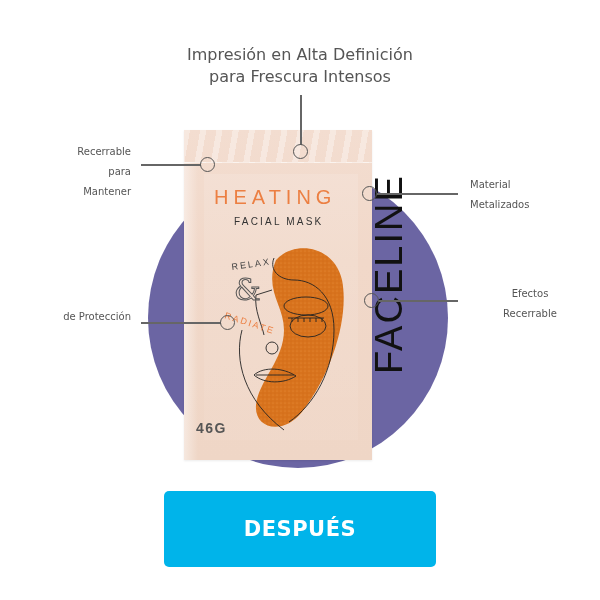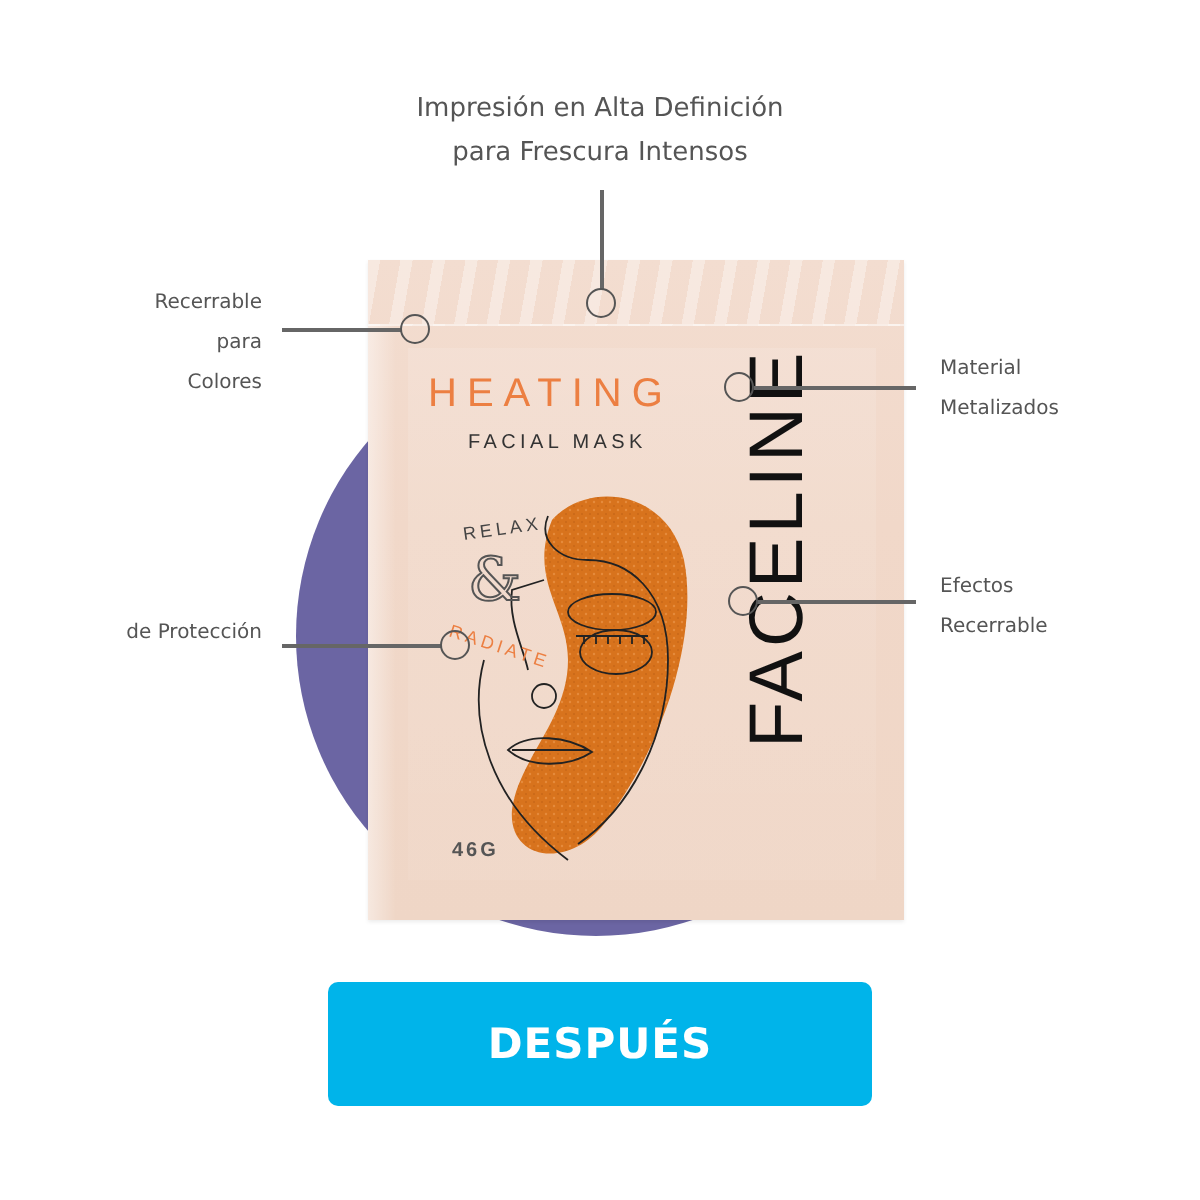--- a/index.html
+++ b/index.html
@@ -5,21 +5,21 @@
   html, body { margin: 0; padding: 0; }
   body {
     width: 600px; height: 600px; background: #ffffff; position: relative; overflow: hidden;
     font-family: "DejaVu Sans", sans-serif; color: #555;
   }
   .circle {
     position: absolute; left: 148px; top: 168px; width: 300px; height: 300px; border-radius: 50%;
     background: var(--circle, #6b65a3);
   }
   .pouch {
-    position: absolute; left: 184px; top: 130px; width: 268px; height: 330px;
+    position: absolute; left: 184px; top: 130px; width: 188px; height: 330px;
     background: linear-gradient(180deg, #f3ddd0 0%, #f1d8c9 40%, #efd6c6 100%);
     box-shadow: 0 1px 2px rgba(0,0,0,0.08);
   }
   .pouch::before {
     content: ""; position: absolute; left: 0; right: 0; top: 0; height: 32px;
     background: repeating-linear-gradient(100deg, rgba(255,255,255,0.35) 0 6px, rgba(255,255,255,0) 6px 16px);
     border-bottom: 1px solid rgba(255,255,255,0.5);
   }
   .pouch::after {
     content: ""; position: absolute; left: 0; top: 32px; bottom: 0; width: 14px;
@@ -31,46 +31,46 @@
   }
   .heating {
     position: absolute; left: 30px; top: 56px; font-family: "Liberation Sans", sans-serif;
     font-size: 20px; letter-spacing: 5px; color: #ec7f42; font-weight: normal;
   }
   .facial {
     position: absolute; left: 30px; top: 86px; font-family: "Liberation Sans", sans-serif;
     font-size: 10px; letter-spacing: 2.2px; color: #333; padding-left: 20px;
   }
   .weight {
-    position: absolute; left: 42px; top: 290px; font-family: "Liberation Sans", sans-serif;
-    font-size: 10px; letter-spacing: 1.5px; color: #555; font-weight: bold;
+    position: absolute; left: 12px; top: 290px; font-family: "Liberation Sans", sans-serif;
+    font-size: 14px; letter-spacing: 1.5px; color: #555; font-weight: bold;
   }
   .brand {
     position: absolute; left: 186px; top: 244px; transform-origin: 0 0; transform: rotate(-90deg);
     font-family: "Liberation Sans", sans-serif; font-size: 38px; letter-spacing: 2px; color: #111;
     white-space: nowrap; line-height: 38px; width: 210px; text-align: left;
   }
   .art { position: absolute; left: 0; top: 0; }
   .callout {
     position: absolute; font-family: "DejaVu Sans", sans-serif; font-size: 10px; line-height: 20px; color: #555;
   }
   .right-align { text-align: right; }
   .center-align { text-align: center; }
   .line { position: absolute; background: #666; }
   .dot { position: absolute; width: 15px; height: 15px; border: 1.3px solid #555; border-radius: 50%; box-sizing: border-box; }
   .cta {
-    position: absolute; left: 164px; top: 491px; width: 272px; height: 62px; border-radius: 5px;
+    position: absolute; left: 164px; top: 491px; width: 272px; height: 76px; border-radius: 5px;
     background: var(--cta, #00b4ea); color: #fff; display: flex; align-items: center; justify-content: center;
     font-family: "DejaVu Sans", sans-serif; font-weight: bold; font-size: 21px; letter-spacing: 0.5px; cursor: pointer;
   }
 </style>
 </head>
 <body style="--circle: #6b65a3; --cta: #00b4ea;">
 
-<div class="callout center-align" style="left:140px; top:44px; width:320px; font-size:13px; line-height:22px;">
+<div class="callout center-align" style="left:140px; top:44px; width:320px; font-size:16px; line-height:22px;">
   <div>Impresión en Alta Definición</div>
   <div>para Frescura Intensos</div>
 </div>
 
 <div class="circle"></div>
 
 <div class="pouch">
   <div class="inner-panel"></div>
   <div class="heating">HEATING</div>
   <div class="facial">FACIAL MASK</div>
@@ -106,39 +106,39 @@
   <div class="brand">FACELINE</div>
   <div class="weight">46G</div>
 </div>
 
 <div class="line" style="left:300px; top:95px; width:1.5px; height:50px;"></div>
 <div class="dot" style="left:293px; top:144px;"></div>
 
 <div class="callout right-align" style="left:10px; top:142px; width:121px;">
   <div>Recerrable</div>
   <div>para</div>
-  <div>Colores</div>
+  <div>Mantener</div>
 </div>
 <div class="line" style="left:141px; top:164px; width:60px; height:1.5px;"></div>
 <div class="dot" style="left:200px; top:157px;"></div>
 
 <div class="callout" style="left:470px; top:175px; width:120px;">
   <div>Material</div>
   <div>Metalizados</div>
 </div>
 <div class="line" style="left:377px; top:193px; width:81px; height:1.5px;"></div>
 <div class="dot" style="left:362px; top:186px;"></div>
 
 <div class="callout right-align" style="left:5px; top:307px; width:126px;">
   <div>de Protección</div>
 </div>
 <div class="line" style="left:141px; top:322px; width:80px; height:1.5px;"></div>
 <div class="dot" style="left:220px; top:315px;"></div>
 
-<div class="callout" style="left:470px; top:284px; width:120px;">
+<div class="callout" style="left:470px; top:284px; width:120px;text-align:center;">
   <div>Efectos</div>
   <div>Recerrable</div>
 </div>
 <div class="line" style="left:378px; top:300px; width:80px; height:1.5px;"></div>
 <div class="dot" style="left:364px; top:293px;"></div>
 
 <div class="cta">
   <span>DESPUÉS</span>
 </div>
 

